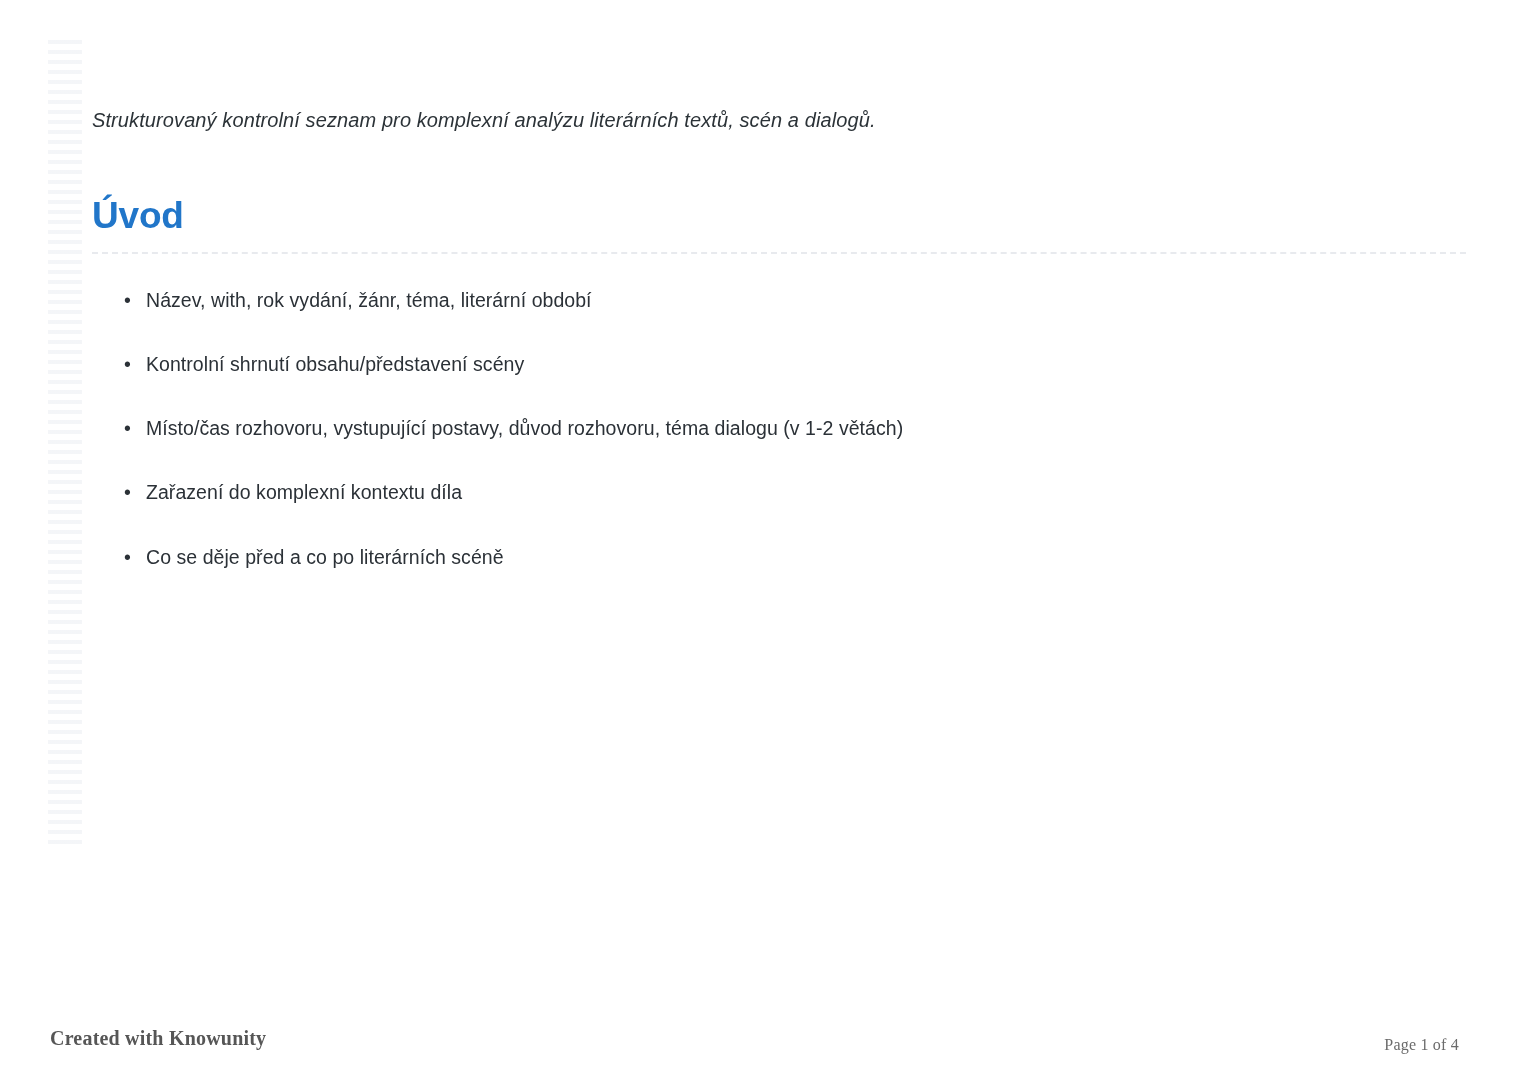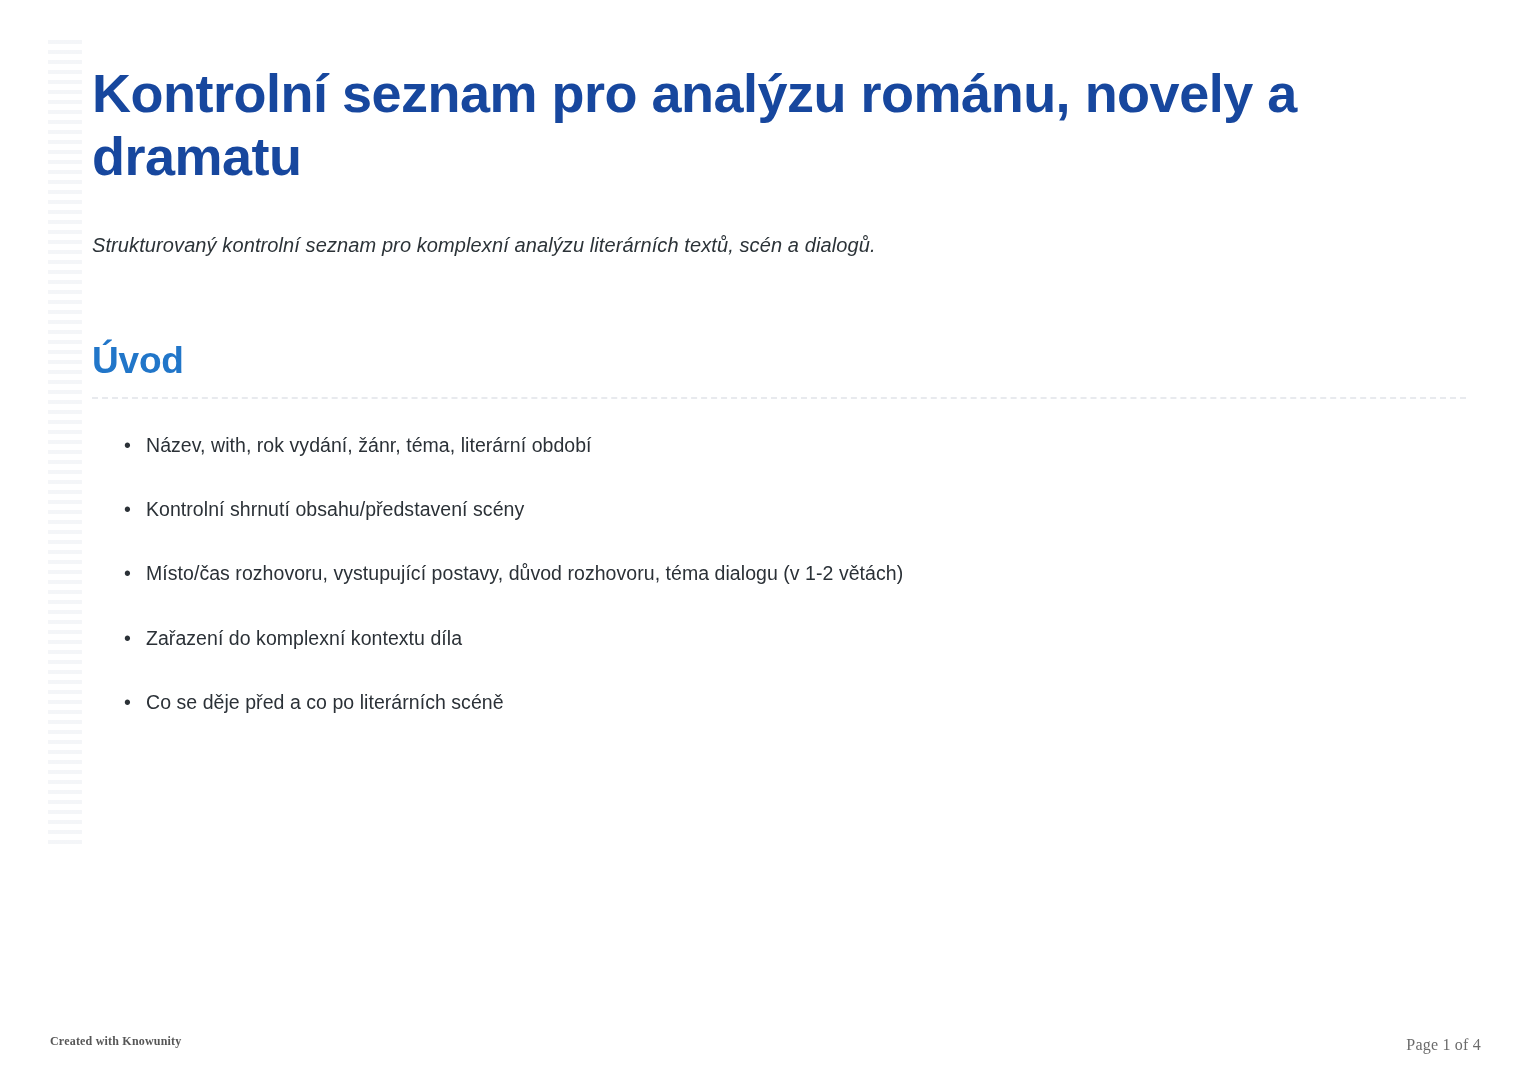--- a/index.html
+++ b/index.html
@@ -63,21 +63,21 @@
     margin-top: 44px;
     font-size: 20px;
     font-style: italic;
     font-weight: 400;
     line-height: 1.4;
     color: #2C3338;
     letter-spacing: 0.1px;
   }
 
   .section {
-    margin-top: 82px;
+    margin-top: 62px;
   }
 
   .section-heading {
     font-size: 37px;
     font-weight: 700;
     color: #2176C9;
     letter-spacing: -0.2px;
     line-height: 1.1;
   }
 
@@ -123,50 +123,49 @@
     position: absolute;
     left: 0;
     bottom: 0;
     width: 1527px;
     height: 60px;
   }
 
   .footer-brand {
     position: absolute;
     left: 50px;
-    top: 14px;
+    top: 7px;
     font-family: "Liberation Serif", serif;
     font-weight: 700;
-    font-size: 12px;
+    font-size: 20px;
     color: #565656;
     letter-spacing: 0.2px;
   }
 
   .footer-pagenum {
     position: absolute;
-    right: 46px;
+    right: 68px;
     top: 16px;
     font-family: "Liberation Serif", serif;
     font-weight: 400;
     font-size: 16px;
     color: #6B6B6B;
     letter-spacing: 0.2px;
     margin-left: 27px;
   }
 </style>
 </head>
 <body>
 
 <div class="page">
 
   <div class="margin-strip"></div>
 
   <div class="content">
 
-    <h1 class="doc-title">Kontrolní seznam pro analýzu románu, novely a dramatu</h1>
 
     <p class="doc-subtitle">Strukturovaný kontrolní seznam pro komplexní analýzu literárních textů, scén a dialogů.</p>
 
     <div class="section">
 
       <h2 class="section-heading">Úvod</h2>
 
       <div class="section-divider"></div>
 
       <ul class="bullet-list">

